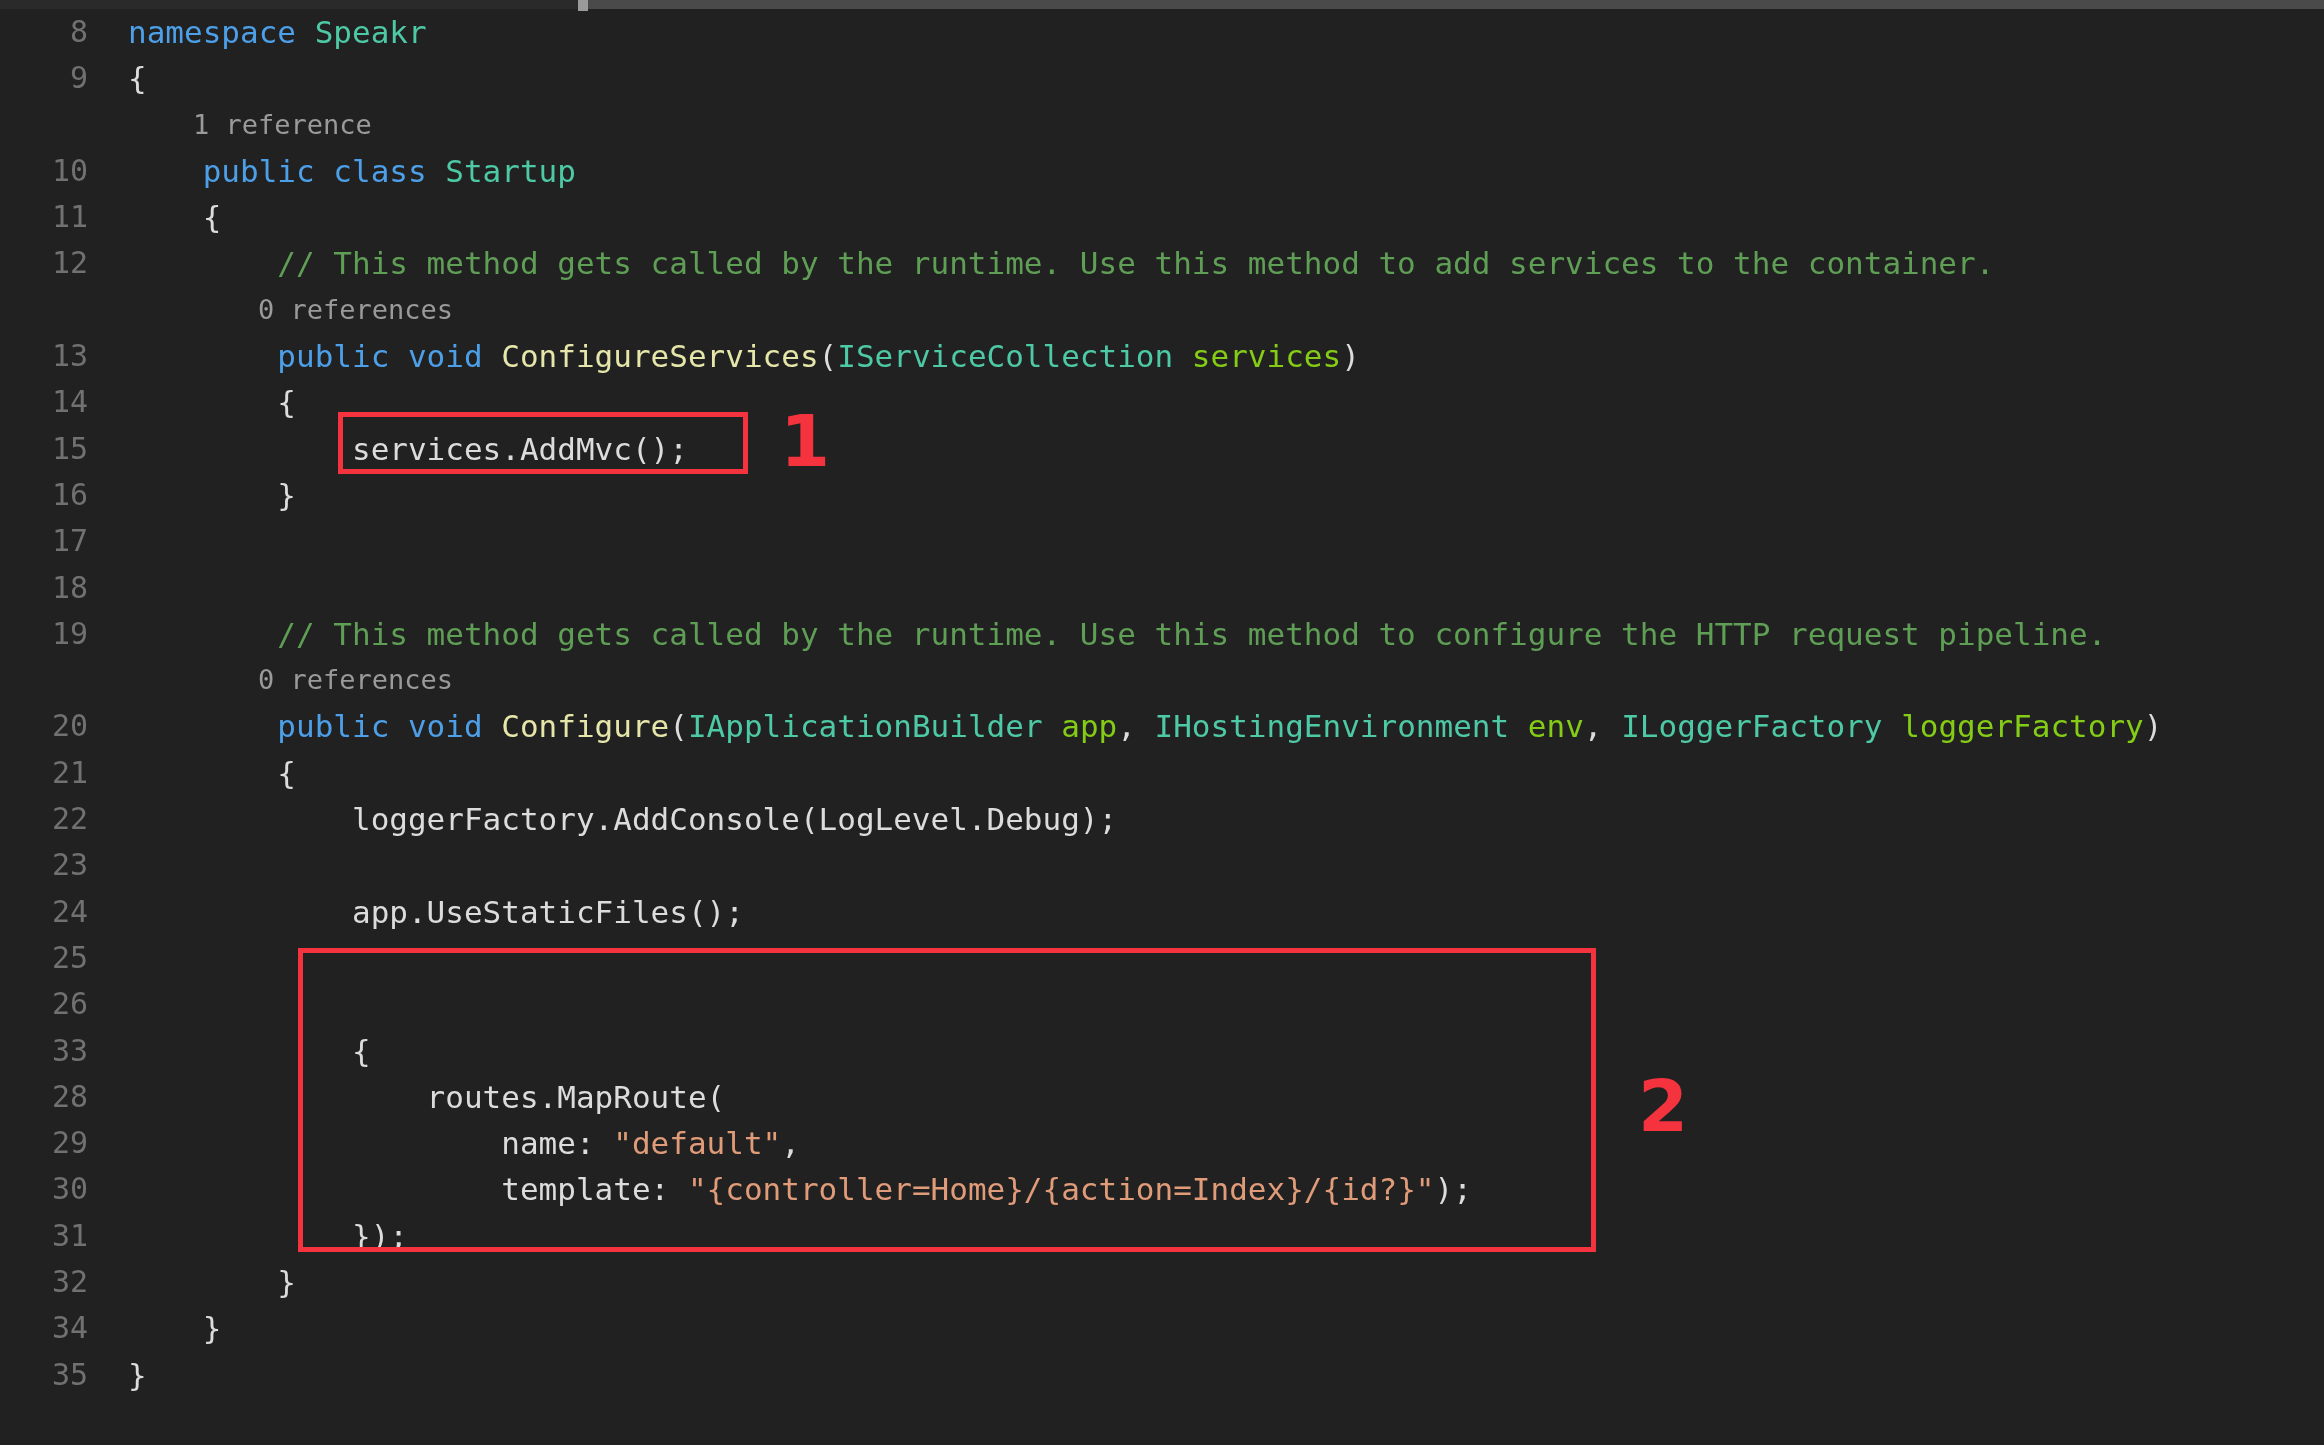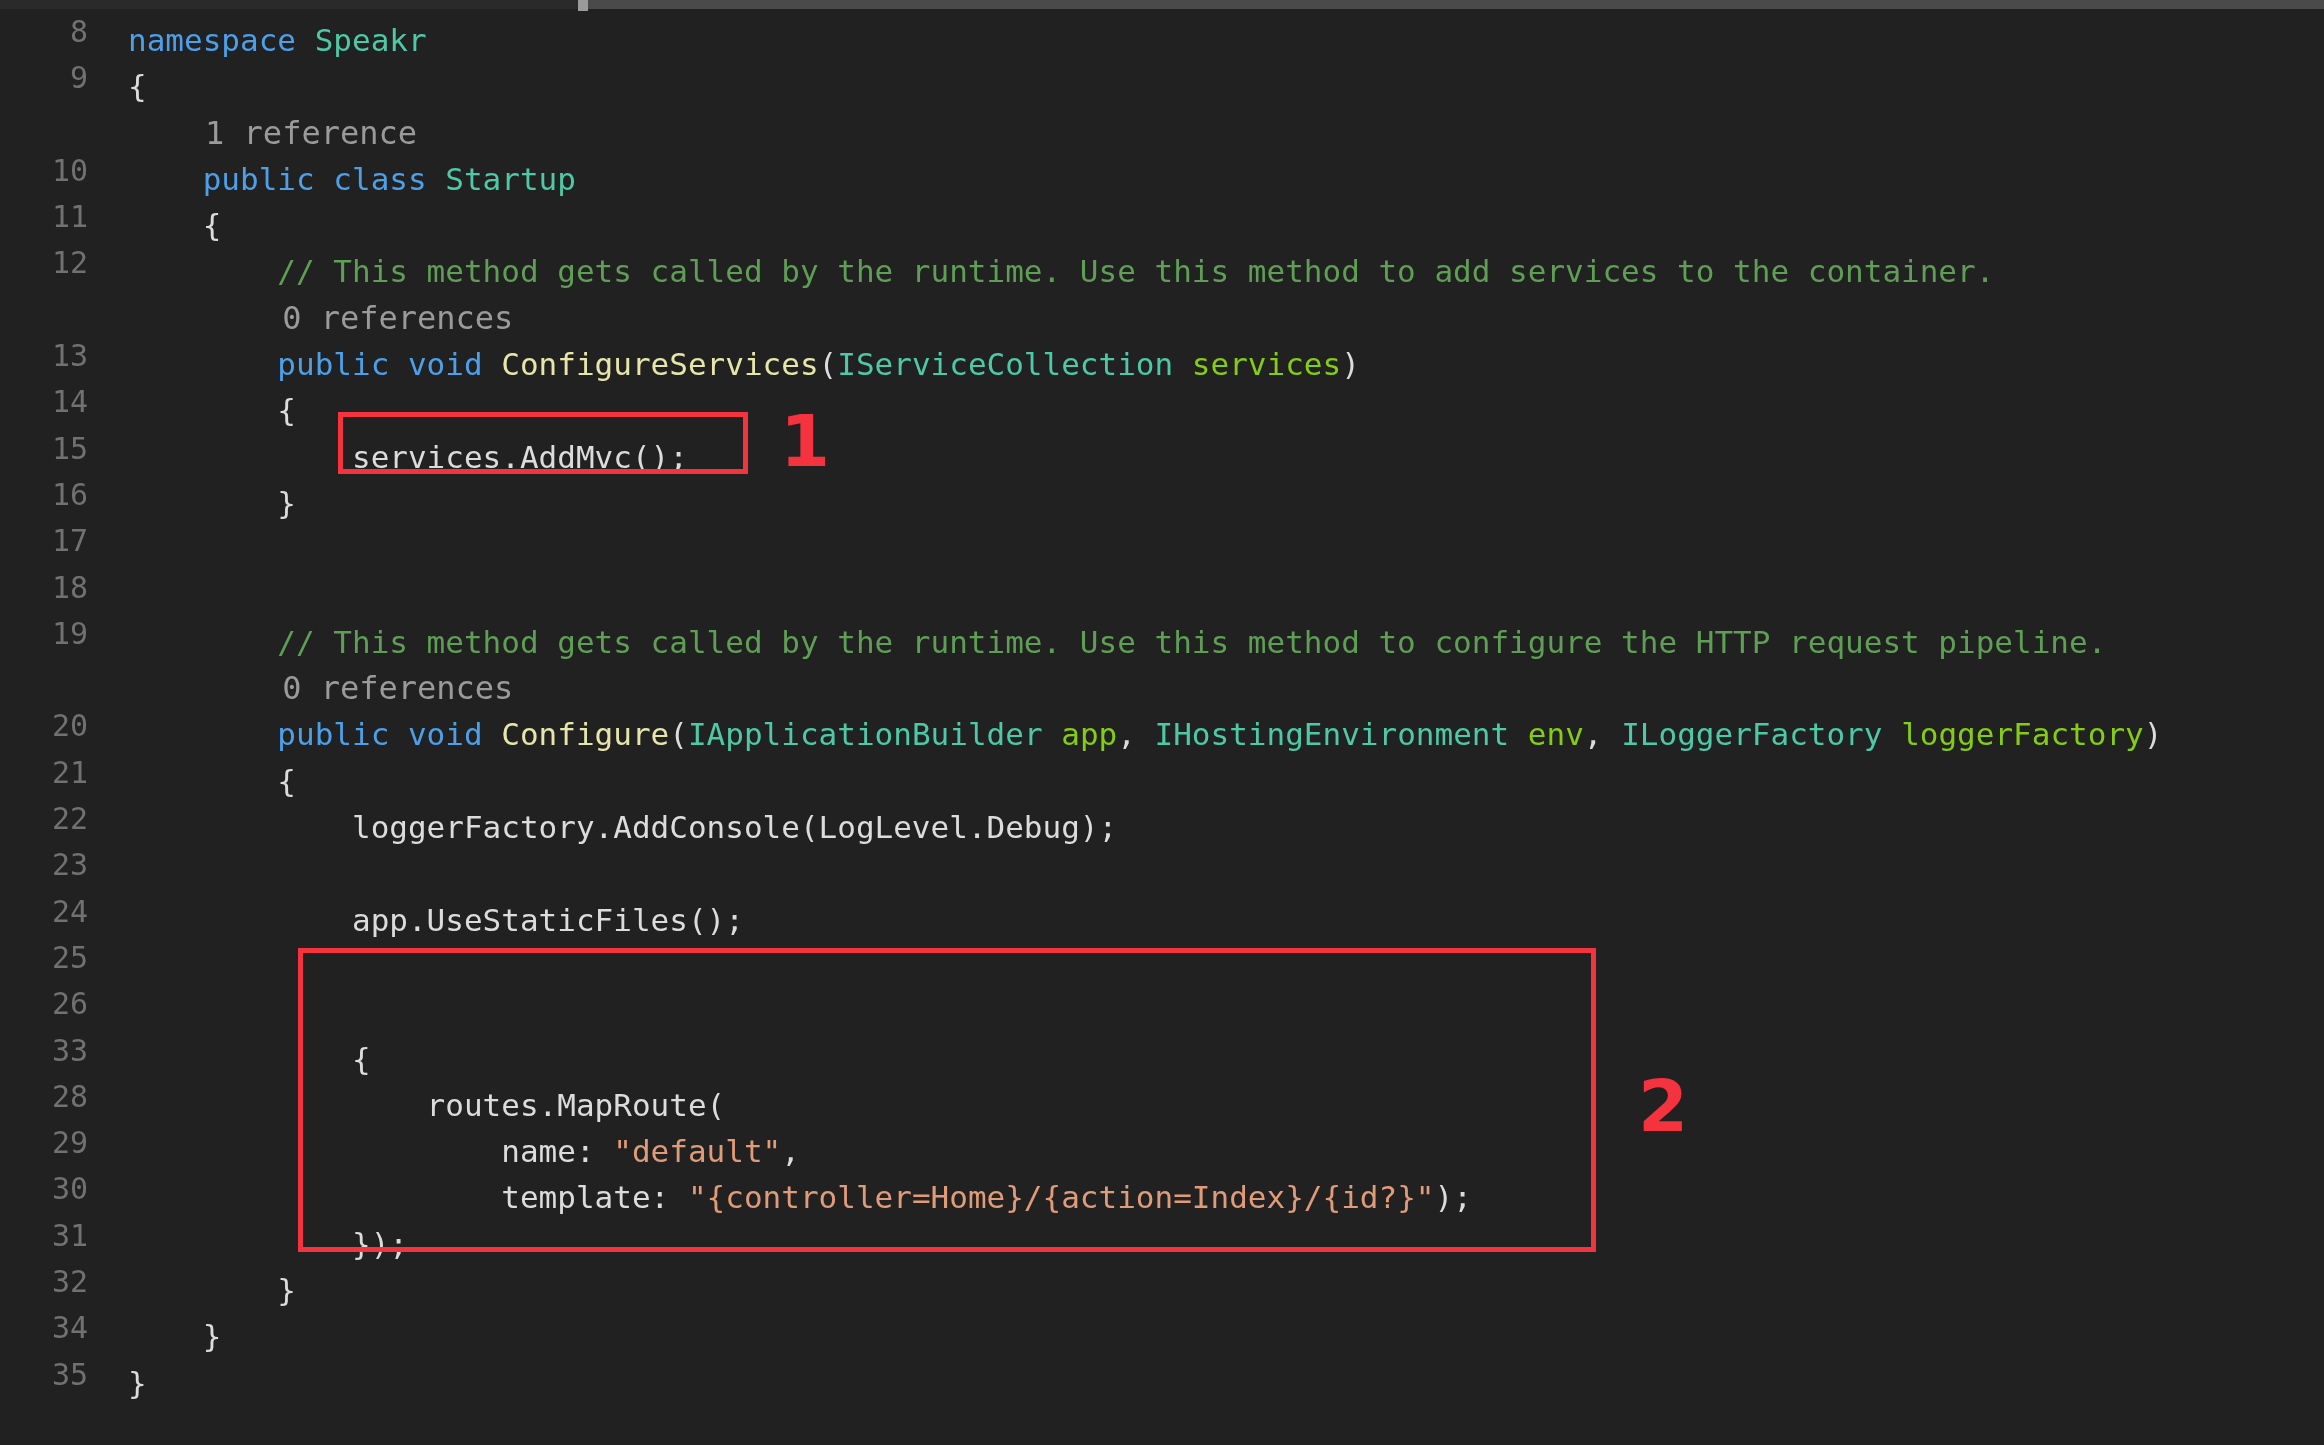--- a/index.html
+++ b/index.html
@@ -71,37 +71,37 @@
     top: 0;
     width: 88px;
     text-align: right;
     color: #717171;
     font-size: 30px;
   }
 
   .line-content {
     position: absolute;
     left: 128px;
-    top: 8px;
+    top: 0;
     color: #d4d4d4;
   }
 
   
   .t-plain    { color: #dcdcdc; }
   .t-keyword  { color: #4d9fe8; }
   .t-type     { color: #4ec9a5; }
   .t-method   { color: #e6e6aa; }
   .t-param    { color: #84cc16; }
   .t-comment  { color: #5f9e55; margin-top: 15px; }
   .t-string   { color: #e09b78; }
   .t-punct    { color: #dcdcdc; }
   .t-lens     { color: #9a9a9a; }
 
   .codelens {
-    font-size: 32px;
+    font-size: 27px;
   }
 
   
   .annot-box {
     position: absolute;
     border: 5px solid #f5333f;
     box-sizing: border-box;
     pointer-events: none;
   }
   #annot-box-1 {

